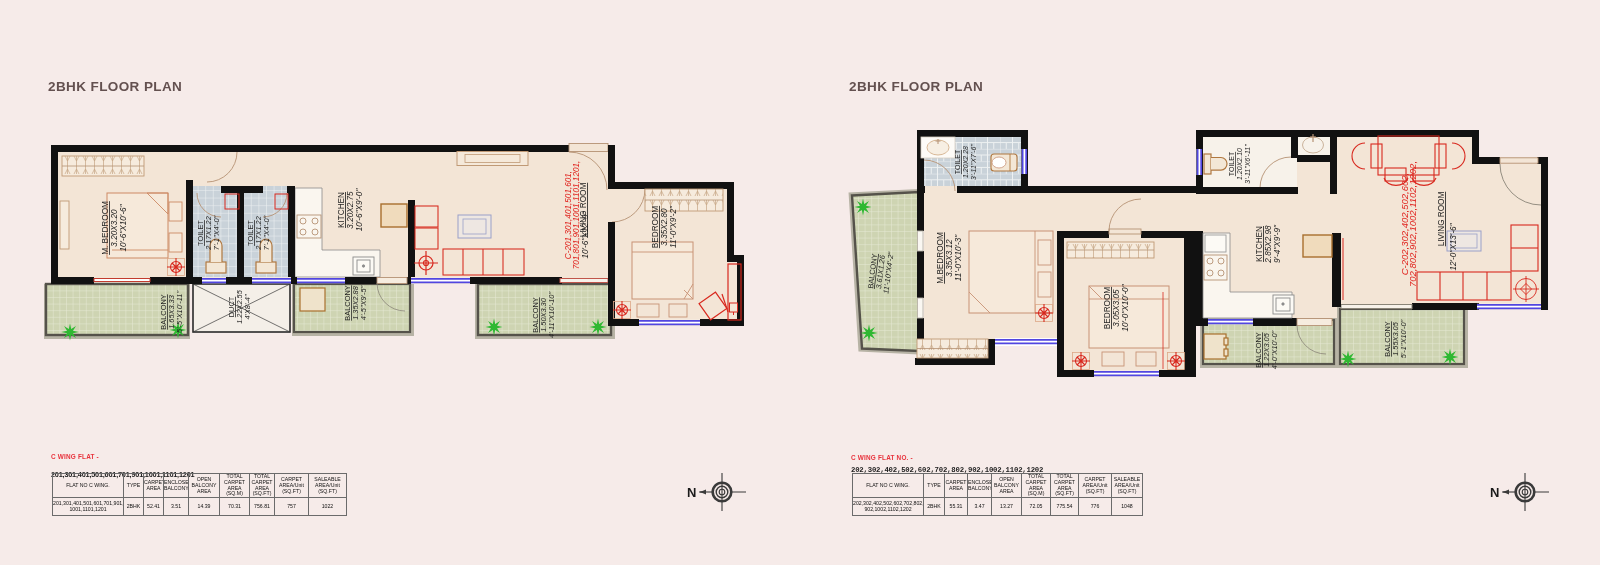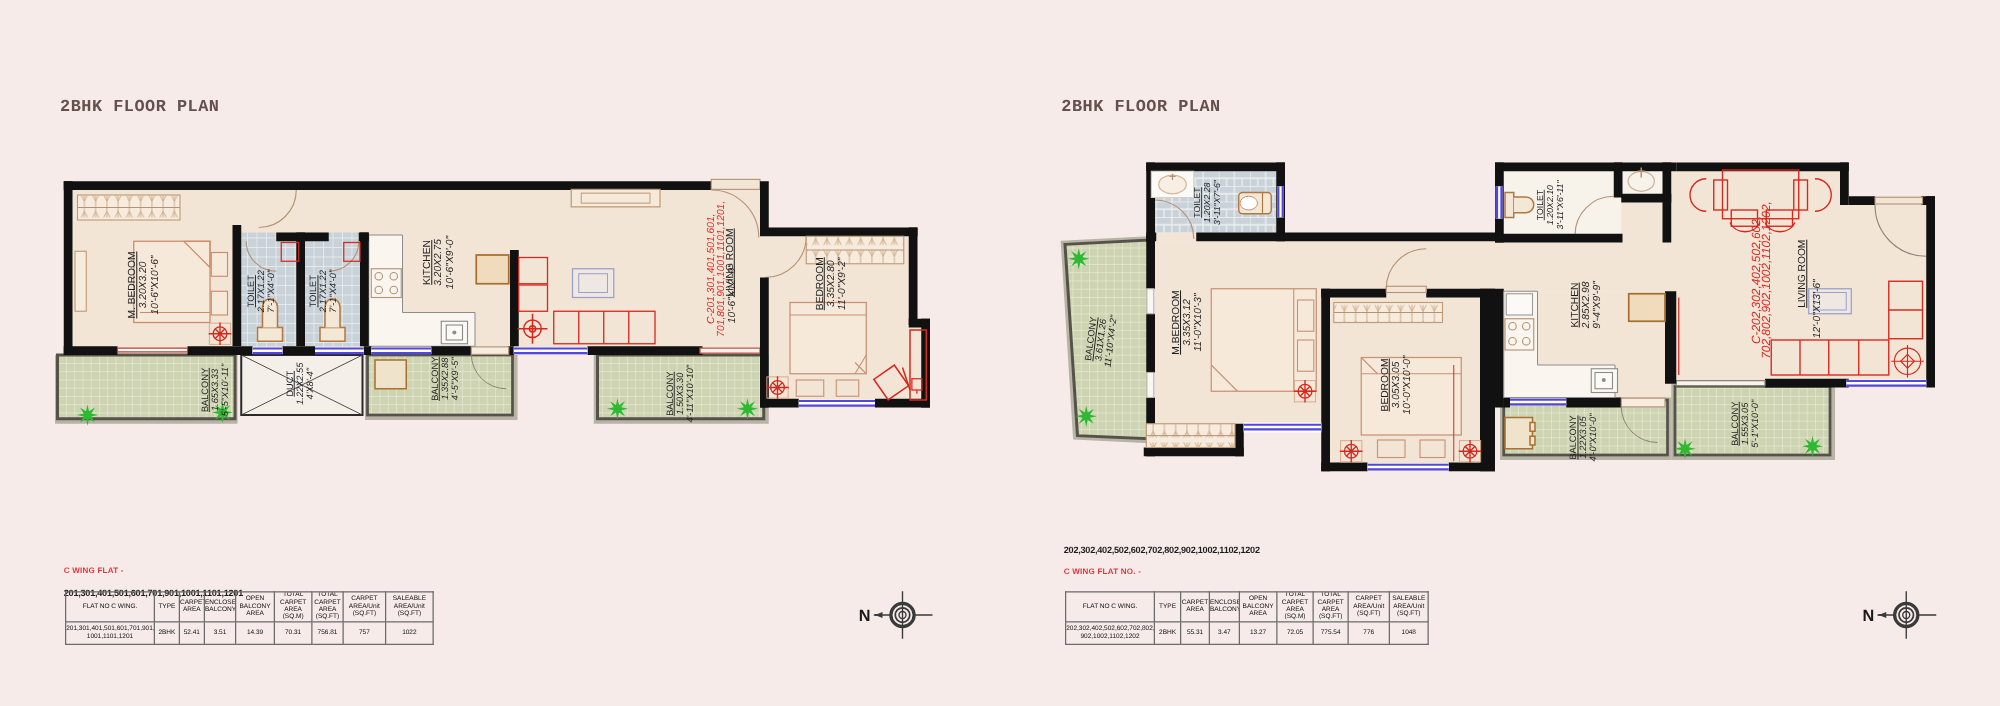--- a/index.html
+++ b/index.html
@@ -1,18 +1,18 @@
 <!DOCTYPE html>
 <html><head>
 <meta charset="utf-8">
 <style>
   html,body{margin:0;padding:0;}
   body{width:1600px;height:565px;background:#f6ebe9;position:relative;overflow:hidden;
        font-family:"Liberation Sans", sans-serif;}
-  .title{position:absolute;font-family:Liberation Mono, monospace;font-size:13.5px;
+  .title{position:absolute;font-family:Liberation Sans, sans-serif;font-size:13.5px;
          letter-spacing:0.4px;color:#63504f;font-weight:600;text-align:right;}
   .redhead{position:absolute;color:#e8323c;font-size:6.4px;font-weight:bold;letter-spacing:.2px;}
   .flats{position:absolute;color:#1d1d1d;font-size:7.3px;font-weight:bold;letter-spacing:-0.2px;}
   table.area{position:absolute;border-collapse:collapse;table-layout:fixed;
              font-size:5.2px;color:#111;text-align:center;}
   table.area td{border:1px solid #6b6b6b;padding:0;line-height:1.12;overflow:hidden;}
 </style>
 </head>
 <body>
 
@@ -741,21 +741,21 @@
         <td>70.31</td>
         <td>756.81</td>
         <td>757</td>
         <td>1022</td>
 </tr>
 </tbody>
   </table>
 
 <div class="redhead" style="left:851px;top:454px;">C WING FLAT NO. -</div>
 
-<div class="flats" style="left:851px;top:435px;">202,302,402,502,602,702,802,902,1002,1102,1202</div>
+<div class="flats" style="left:851px;top:466px;font-family:Liberation Mono, monospace;">202,302,402,502,602,702,802,902,1002,1102,1202</div>
 
 <table class="area" style="left:852px;top:473px;width:290px;height:41px;">
 <colgroup>
       <col style="width:71px">
       <col style="width:21px">
       <col style="width:23px">
       <col style="width:24px">
       <col style="width:30px">
       <col style="width:29px">
       <col style="width:28px">

